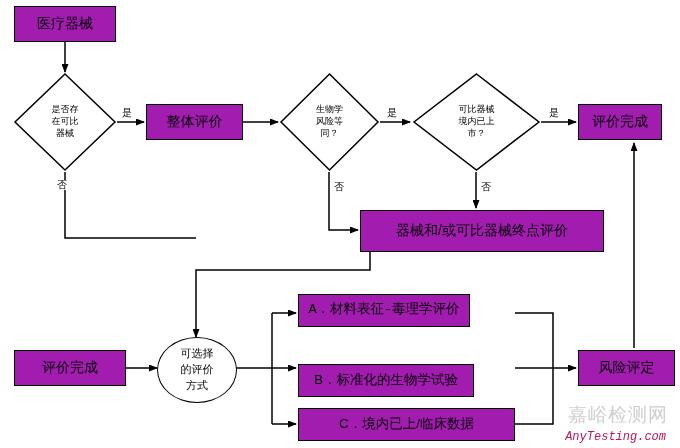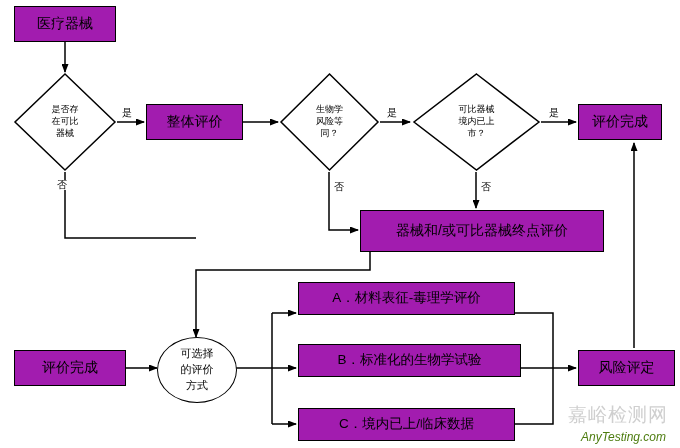--- a/index.html
+++ b/index.html
@@ -96,22 +96,22 @@
     right: 12px;
     bottom: 20px;
     font-size: 19px;
     letter-spacing: 1px;
   }
   .wm-sub {
     right: 14px;
     bottom: 4px;
     font-size: 12px;
     font-style: italic;
-    font-family: Liberation Sans, sans-serif;
-    color: #4d7c0f;
+    font-family: Liberation Mono, monospace;
+    color: #be185d;
   }
 </style>
 </head>
 <body>
 
 <div id="canvas">
 
   <svg class="lines" viewBox="0 0 680 448">
     <defs>
       <marker id="arrow" markerWidth="9" markerHeight="7" refX="8" refY="3.5" orient="auto" markerUnits="userSpaceOnUse">
@@ -200,25 +200,25 @@
   <div class="node box" style="left:14px; top:350px; width:112px; height:36px;">
     <span>评价完成</span>
   </div>
 
   <div class="ellipse" style="left:157px; top:337px; width:78px; height:64px;">
     <span>可选择
 的评价
 方式</span>
   </div>
 
-  <div class="node box small" style="left:298px; top:282px; width:217px; height:33px;">
+  <div class="node box small" style="left:298px; top:294px; width:172px; height:33px;font-family:Liberation Mono, monospace;">
     <span>A．材料表征-毒理学评价</span>
   </div>
 
-  <div class="node box small" style="left:298px; top:344px; width:223px; height:33px;">
+  <div class="node box small" style="left:298px; top:364px; width:176px; height:33px;">
     <span>B．标准化的生物学试验</span>
   </div>
 
   <div class="node box small" style="left:298px; top:408px; width:217px; height:33px;">
     <span>C．境内已上/临床数据</span>
   </div>
 
   <div class="node box" style="left:578px; top:350px; width:97px; height:36px;">
     <span>风险评定</span>
   </div>

